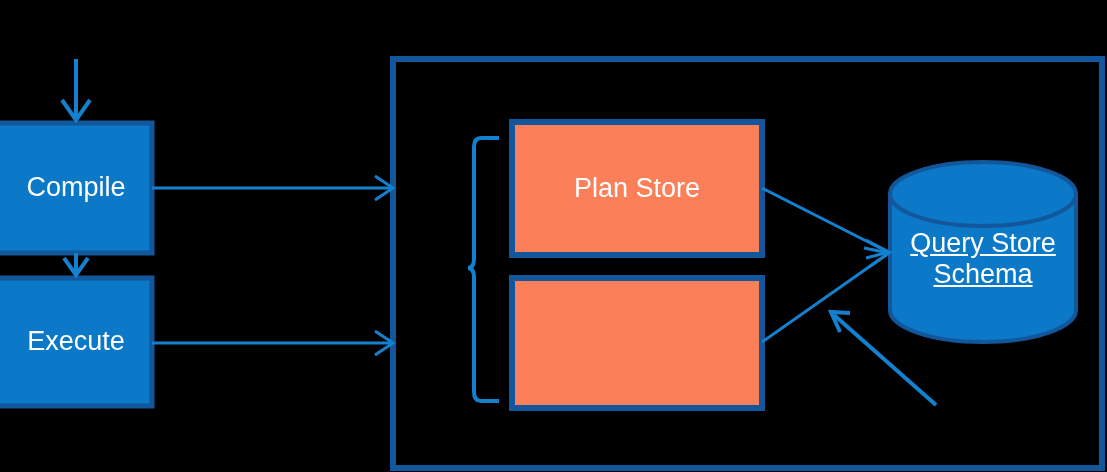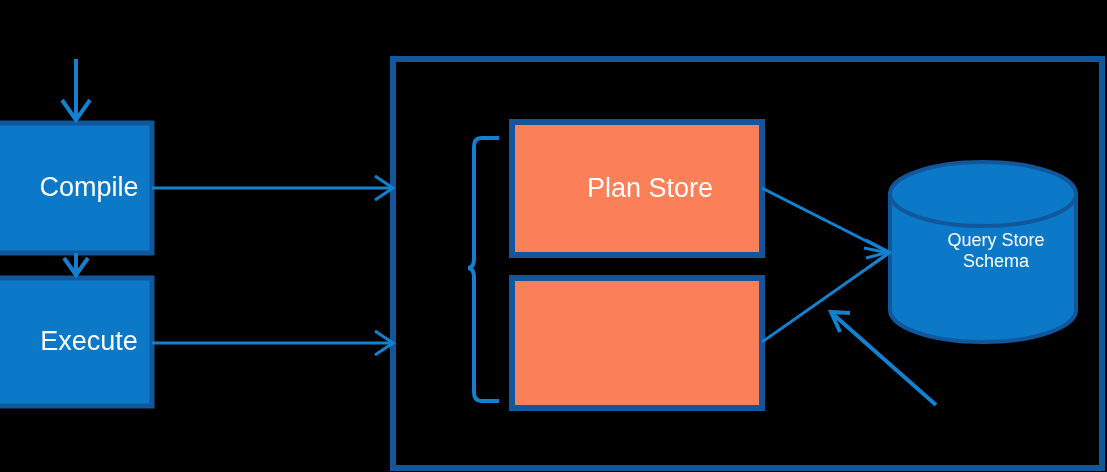--- a/index.html
+++ b/index.html
@@ -27,27 +27,26 @@
     display: flex;
     align-items: center;
     justify-content: center;
     text-align: center;
     color: #ffffff;
     font-family: "Liberation Sans", sans-serif;
     font-weight: 400;
     line-height: 1.15;
     pointer-events: none;
     white-space: pre-line;
-    margin-left: 13px;
   }
   .lbl-compile   { left: 0px;   top: 123px; width: 152px; height: 130px; font-size: 27px; }
   .lbl-execute   { left: 0px;   top: 278px; width: 152px; height: 128px; font-size: 27px; }
   .lbl-planstore { left: 512px; top: 122px; width: 250px; height: 133px; font-size: 27px; }
   .lbl-runtime   { left: 512px; top: 278px; width: 250px; height: 130px; font-size: 27px; }
-  .lbl-schema    { left: 890px; top: 176px; width: 186px; height: 150px; font-size: 18px; }
+  .lbl-schema    { left: 890px; top: 184px; width: 186px; height: 150px; font-size: 27px; text-decoration: underline; }
 </style>
 </head>
 <body>
 
 <div id="canvas">
 
   <svg class="layer" viewBox="0 0 1107 472" xmlns="http://www.w3.org/2000/svg">
 
     <rect x="393" y="59" width="709" height="409" fill="none" stroke="#12579B" stroke-width="6"></rect>
 

